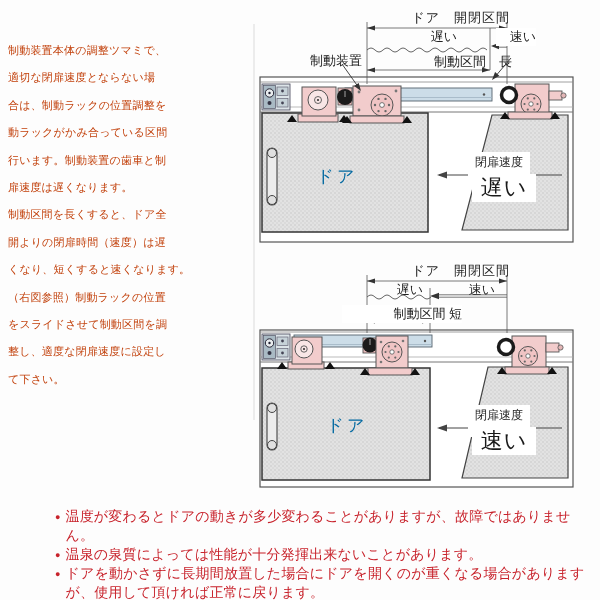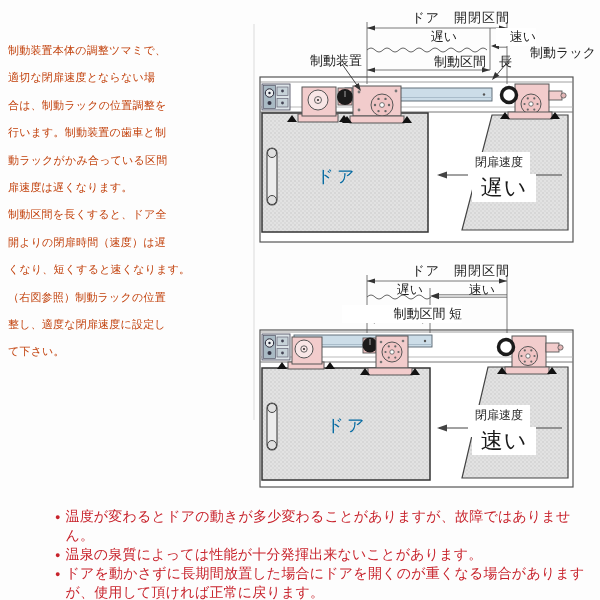--- a/index.html
+++ b/index.html
@@ -32,27 +32,28 @@
 <body>
 
 <div id="canvas">
 
   <div class="fold-line"></div>
 
   <div class="body-text">
       <div>制動装置本体の調整ツマミで、</div>
       <div>適切な閉扉速度とならない場</div>
       <div>合は、制動ラックの位置調整を</div>
+      <div>動ラックがかみ合っている区間</div>
       <div>行います。制動装置の歯車と制</div>
-      <div>動ラックがかみ合っている区間</div>
       <div>扉速度は遅くなります。</div>
       <div>制動区間を長くすると、ドア全</div>
       <div>開よりの閉扉時間（速度）は遅</div>
       <div>くなり、短くすると速くなります。</div>
       <div>（右図参照）制動ラックの位置</div>
+      <div>をスライドさせて制動区間を調</div>
       <div>整し、適度な閉扉速度に設定し</div>
       <div>て下さい。</div>
     </div>
 
   <div class="diagram" id="diagram-top">
     <svg width="342" height="252" viewBox="0 0 342 252">
       <defs>
         <pattern id="dots1" width="4" height="4" patternUnits="userSpaceOnUse">
           <rect width="4" height="4" fill="#e2e2e2"></rect>
           <circle cx="1" cy="1" r="0.7" fill="#c3c3c3"></circle>
@@ -171,21 +172,20 @@
         <polygon points="103,83 96.1,78.1 100.7,74.9" fill="#333"></polygon>
         <line x1="253" y1="50" x2="236" y2="70" stroke="#333" stroke-width="0.9"></line>
         <polygon points="234,72 237.1,64.1 241.3,67.7" fill="#333"></polygon>
       </g>
     </svg>
     <div class="dlabel dim-title" style="left:108px;top:1px;width:144px;">ドア　開閉区間</div>
     <div class="dlabel" style="left:159px;top:20px;width:40px;">遅い</div>
     <div class="dlabel bg-white" style="left:238px;top:20px;width:40px;">速い</div>
     <div class="dlabel" style="left:114px;top:45px;width:140px;">制動区間　長</div>
     <div class="dlabel" style="left:10px;top:44px;width:94px;">制動装置</div>
-    <div class="dlabel" style="left:250px;top:36px;width:88px;">制動ラック</div>
     <div class="door-label" style="left:49px;top:157px;">ドア</div>
     <div class="speed-caption" style="left:210px;top:144px;">閉扉速度</div>
     <div class="speed-value" style="left:214px;top:166px;">遅い</div>
   </div>
 
   <div class="diagram" id="diagram-bottom">
     <svg width="342" height="252" viewBox="0 0 342 252">
       <defs>
         <pattern id="dots2" width="4" height="4" patternUnits="userSpaceOnUse">
           <rect width="4" height="4" fill="#e2e2e2"></rect>

